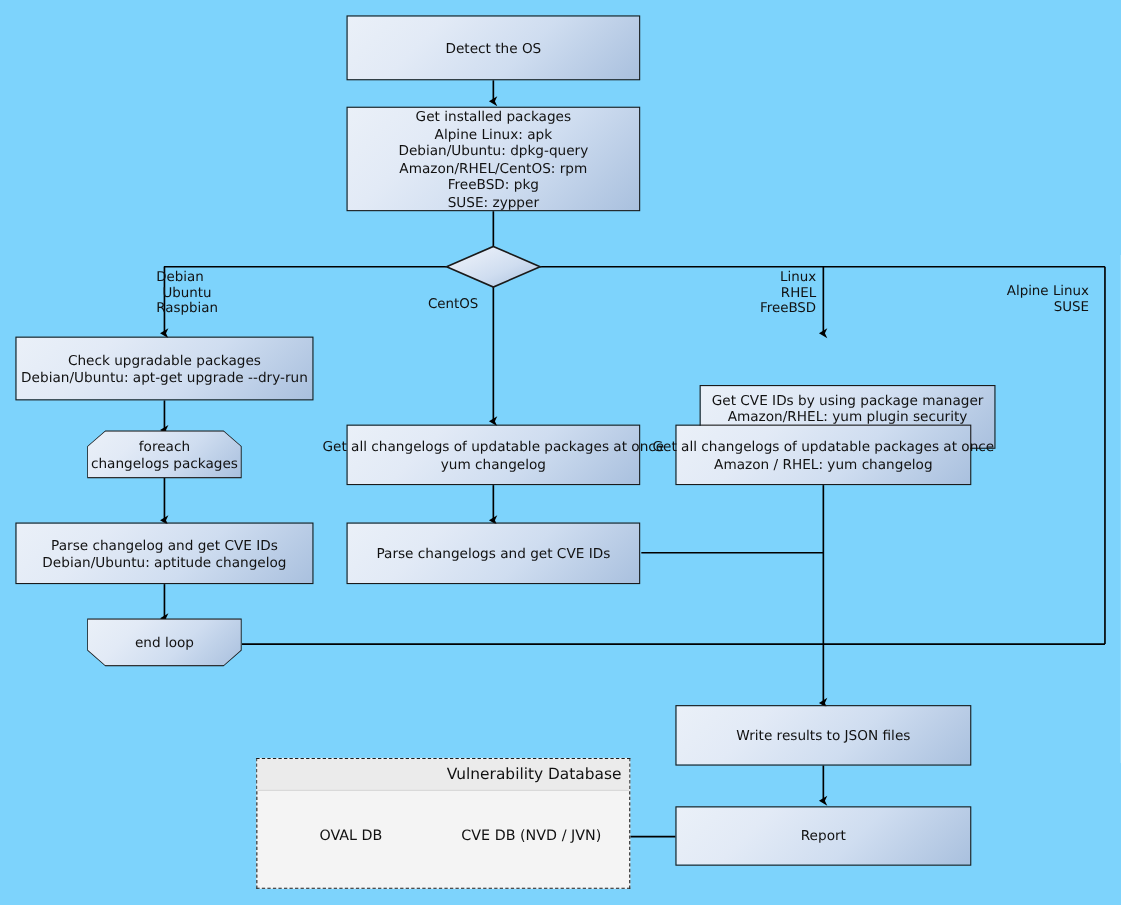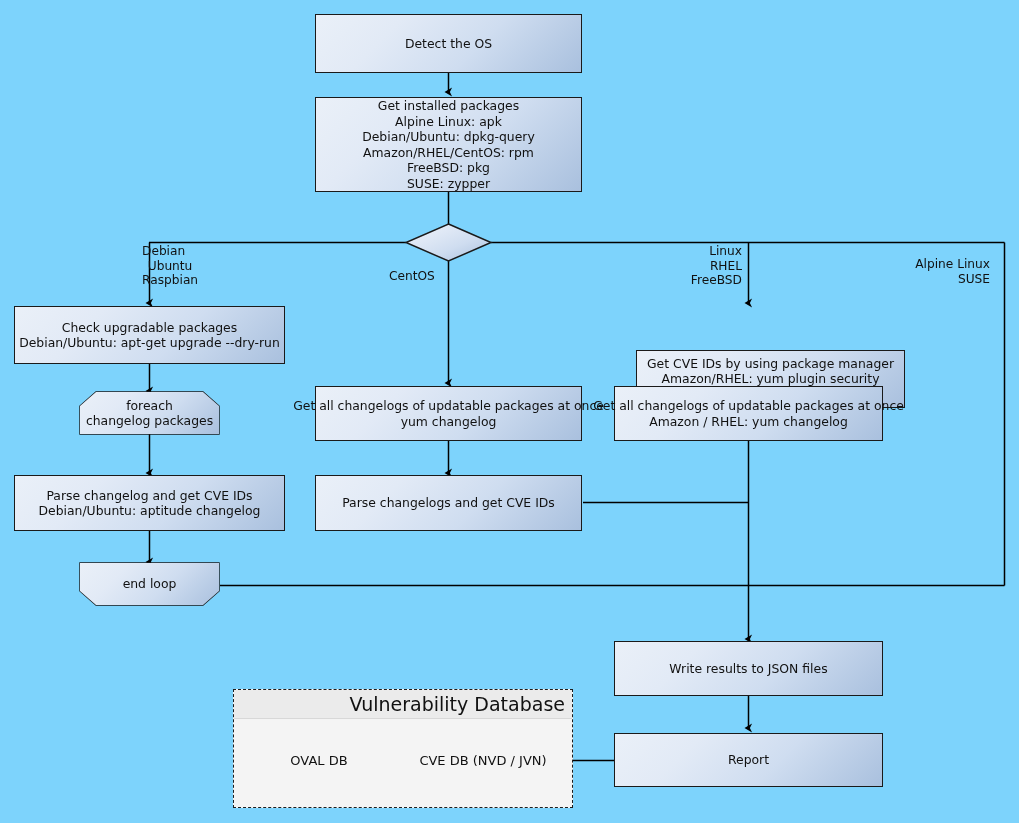--- a/index.html
+++ b/index.html
@@ -59,21 +59,21 @@
     position:absolute;box-sizing:border-box;
     border:1.6px dashed #1d1d1d;
     background:#f4f4f4;
   }
   .group-head{
     position:absolute;left:0;right:0;top:0;height:28px;
     background:#ebebeb;
     border-bottom:1px solid #d8d8d8;
     display:flex;align-items:center;justify-content:flex-end;
     padding-right:7px;
-    font-size:19px;color:#111;
+    font-size:14px;color:#111;
   }
   .cyl-label{
     position:absolute;left:0;right:0;
     text-align:center;font-size:13px;color:#111;white-space:nowrap;
   }
 </style>
 </head>
 <body>
 
 <div id="canvas">
@@ -193,21 +193,21 @@
       <span>Check upgradable packages</span><br>
       <span>Debian/Ubuntu: apt-get upgrade --dry-run</span>
     </span>
   </div>
 
   <div class="node clip-top" style="left:80px;top:392px;width:139px;height:42px;padding-left:42px;">
     <div class="shape"></div>
     <div class="lbl">
       <span>
         <span>foreach</span><br>
-        <span>changelog  packages</span>
+        <span>changelogs  packages</span>
       </span>
     </div>
   </div>
 
   <div class="node" style="left:14px;top:475px;width:271px;height:56px;">
     <span class="txt">
       <span>Parse changelog and get  CVE IDs</span><br>
       <span>Debian/Ubuntu: aptitude changelog</span>
     </span>
   </div>

